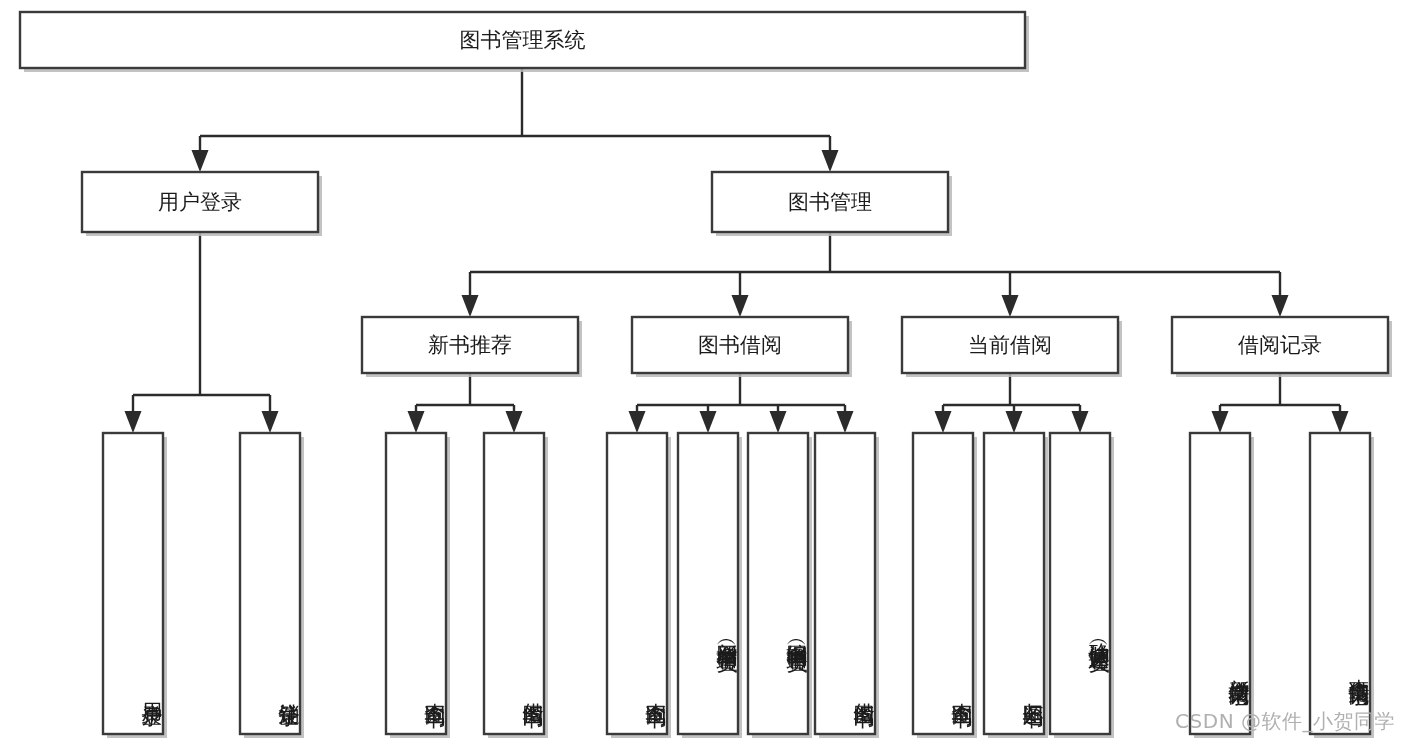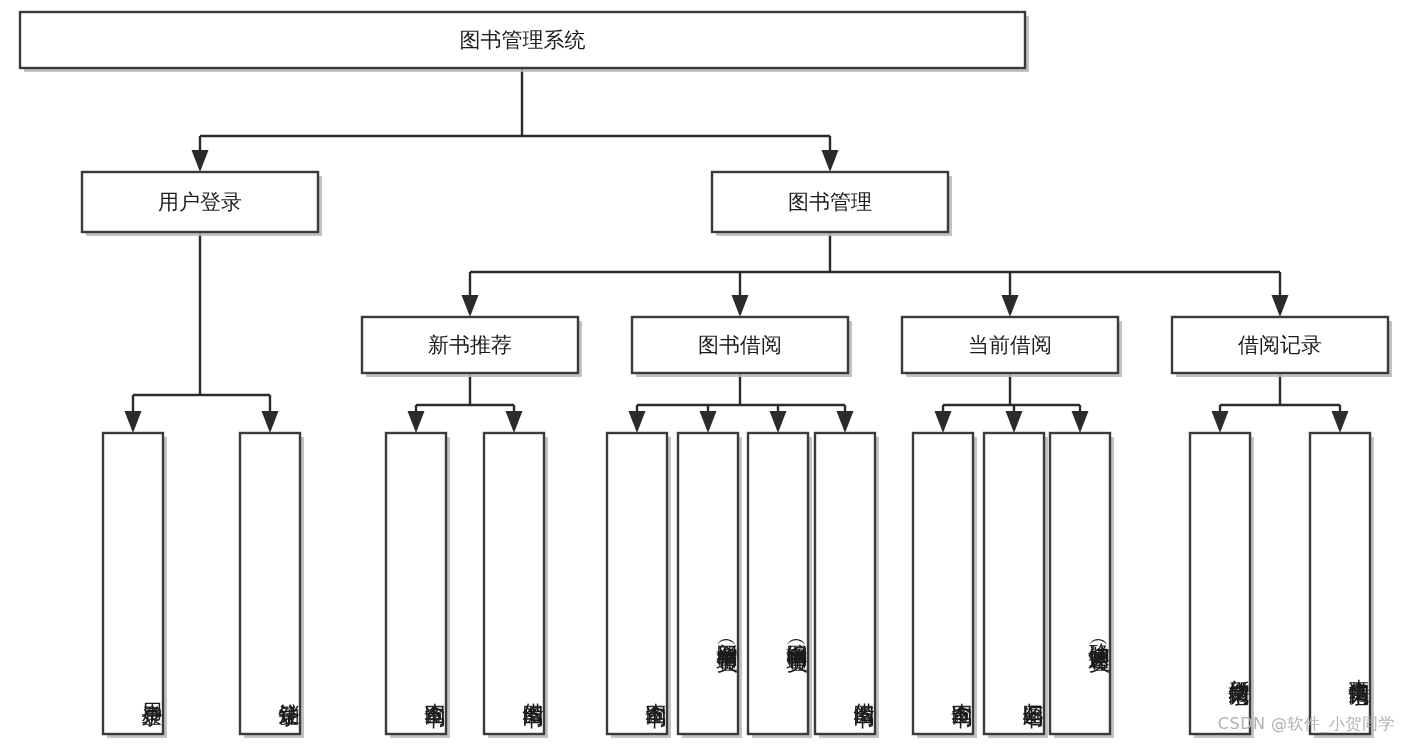--- a/index.html
+++ b/index.html
@@ -65,21 +65,21 @@
     color: #1b1b1b;
     letter-spacing: 1.5px;
     white-space: nowrap;
     pointer-events: none;
   }
   .watermark {
     position: absolute;
     right: 10px;
     bottom: 6px;
     font-family: "DejaVu Sans", "Liberation Sans", sans-serif;
-    font-size: 16px;
+    font-size: 20px;
     color: #b0b0b0;
     letter-spacing: 0.5px;
     white-space: nowrap;
   }
 </style>
 </head>
 <body>
 
 <div id="diagram-root">
   <svg id="flow" viewBox="0 0 1405 747">

